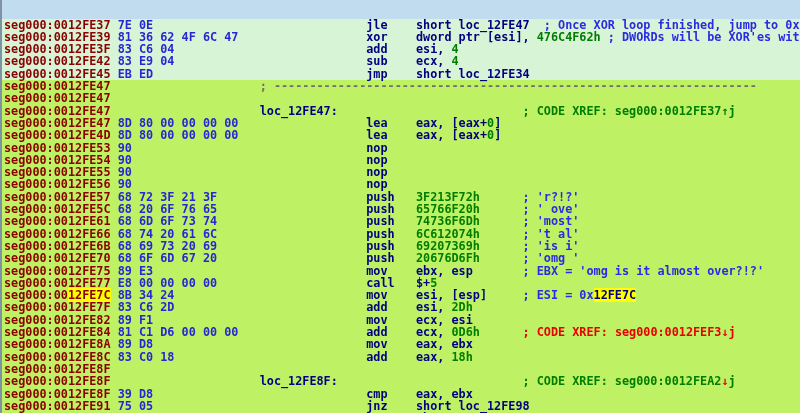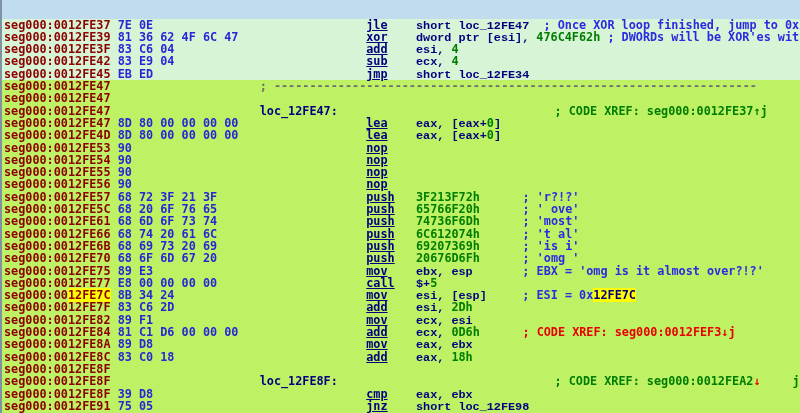--- a/index.html
+++ b/index.html
@@ -15,26 +15,26 @@
     font-size:11.8px;
     line-height:12.3px;
     white-space:pre;
     cursor:text;
   }
   .rows{margin-top:-6px;}
   .row{height:12.3px;padding-left:2px;background:#bef264;}
   .row.bg-g{background:#d7f4d7;}
   .t-addr  {color:#8b0000;}
   .t-bytes {color:#2727d4;}
-  .t-mnem  {color:#000080;text-decoration:underline;}
-  .t-op    {color:#000080;font-family:Liberation Mono, monospace;}
+  .t-mnem  {color:#000080;}
+  .t-op    {color:#000080;}
   .t-lab   {color:#000080;}
   .t-num   {color:#007d00;}
   .t-cmt   {color:#2b2be2;}
-  .t-xref  {color:#007d00;margin-left:32px;}
+  .t-xref  {color:#007d00;}
   .t-xrefr {color:#e80000;}
   .t-sep   {color:#6e6e6e;}
   .t-hladdr{background:#ffff00;color:#8b0000;}
   .t-hlcmt {background:#ffff00;color:#000080;}
 </style>
 </head>
 <body>
 
 <div class="wrap">
   <div class="rows"><div class="row bg-g"><span class="t-addr">seg000:0012FE37</span> <span class="t-bytes">7E 0E</span>                              <span class="t-mnem">jle</span>    <span class="t-op">short loc_12FE47</span>  <span class="t-cmt">; Once XOR loop finished, jump to 0x12FE47</span></div><div class="row bg-g"><span class="t-addr">seg000:0012FE39</span> <span class="t-bytes">81 36 62 4F 6C 47</span>                  <span class="t-mnem">xor</span>    <span class="t-op">dword ptr [esi], </span><span class="t-num">476C4F62h</span> <span class="t-cmt">; DWORDs will be XOR'es with 0x476C4F62</span></div><div class="row bg-g"><span class="t-addr">seg000:0012FE3F</span> <span class="t-bytes">83 C6 04</span>                           <span class="t-mnem">add</span>    <span class="t-op">esi, </span><span class="t-num">4</span></div><div class="row bg-g"><span class="t-addr">seg000:0012FE42</span> <span class="t-bytes">83 E9 04</span>                           <span class="t-mnem">sub</span>    <span class="t-op">ecx, </span><span class="t-num">4</span></div><div class="row bg-g"><span class="t-addr">seg000:0012FE45</span> <span class="t-bytes">EB ED</span>                              <span class="t-mnem">jmp</span>    <span class="t-op">short loc_12FE34</span></div><div class="row"><span class="t-addr">seg000:0012FE47</span>                     <span class="t-sep">; --------------------------------------------------------------------</span></div><div class="row"><span class="t-addr">seg000:0012FE47</span></div><div class="row"><span class="t-addr">seg000:0012FE47</span>                     <span class="t-lab">loc_12FE47:</span>                          <span class="t-xref">; CODE XREF: seg000:0012FE37↑j</span></div><div class="row"><span class="t-addr">seg000:0012FE47</span> <span class="t-bytes">8D 80 00 00 00 00</span>                  <span class="t-mnem">lea</span>    <span class="t-op">eax, [eax+</span><span class="t-num">0</span><span class="t-op">]</span></div><div class="row"><span class="t-addr">seg000:0012FE4D</span> <span class="t-bytes">8D 80 00 00 00 00</span>                  <span class="t-mnem">lea</span>    <span class="t-op">eax, [eax+</span><span class="t-num">0</span><span class="t-op">]</span></div><div class="row"><span class="t-addr">seg000:0012FE53</span> <span class="t-bytes">90</span>                                 <span class="t-mnem">nop</span></div><div class="row"><span class="t-addr">seg000:0012FE54</span> <span class="t-bytes">90</span>                                 <span class="t-mnem">nop</span></div><div class="row"><span class="t-addr">seg000:0012FE55</span> <span class="t-bytes">90</span>                                 <span class="t-mnem">nop</span></div><div class="row"><span class="t-addr">seg000:0012FE56</span> <span class="t-bytes">90</span>                                 <span class="t-mnem">nop</span></div><div class="row"><span class="t-addr">seg000:0012FE57</span> <span class="t-bytes">68 72 3F 21 3F</span>                     <span class="t-mnem">push</span>   <span class="t-num">3F213F72h</span>      <span class="t-cmt">; 'r?!?'</span></div><div class="row"><span class="t-addr">seg000:0012FE5C</span> <span class="t-bytes">68 20 6F 76 65</span>                     <span class="t-mnem">push</span>   <span class="t-num">65766F20h</span>      <span class="t-cmt">; ' ove'</span></div><div class="row"><span class="t-addr">seg000:0012FE61</span> <span class="t-bytes">68 6D 6F 73 74</span>                     <span class="t-mnem">push</span>   <span class="t-num">74736F6Dh</span>      <span class="t-cmt">; 'most'</span></div><div class="row"><span class="t-addr">seg000:0012FE66</span> <span class="t-bytes">68 74 20 61 6C</span>                     <span class="t-mnem">push</span>   <span class="t-num">6C612074h</span>      <span class="t-cmt">; 't al'</span></div><div class="row"><span class="t-addr">seg000:0012FE6B</span> <span class="t-bytes">68 69 73 20 69</span>                     <span class="t-mnem">push</span>   <span class="t-num">69207369h</span>      <span class="t-cmt">; 'is i'</span></div><div class="row"><span class="t-addr">seg000:0012FE70</span> <span class="t-bytes">68 6F 6D 67 20</span>                     <span class="t-mnem">push</span>   <span class="t-num">20676D6Fh</span>      <span class="t-cmt">; 'omg '</span></div><div class="row"><span class="t-addr">seg000:0012FE75</span> <span class="t-bytes">89 E3</span>                              <span class="t-mnem">mov</span>    <span class="t-op">ebx, esp</span>       <span class="t-cmt">; EBX = 'omg is it almost over?!?'</span></div><div class="row"><span class="t-addr">seg000:0012FE77</span> <span class="t-bytes">E8 00 00 00 00</span>                     <span class="t-mnem">call</span>   <span class="t-op">$+</span><span class="t-num">5</span></div><div class="row"><span class="t-addr">seg000:00</span><span class="t-hladdr">12FE7C</span> <span class="t-bytes">8B 34 24</span>                           <span class="t-mnem">mov</span>    <span class="t-op">esi, [esp]</span>     <span class="t-cmt">; ESI = 0x</span><span class="t-hlcmt">12FE7C</span></div><div class="row"><span class="t-addr">seg000:0012FE7F</span> <span class="t-bytes">83 C6 2D</span>                           <span class="t-mnem">add</span>    <span class="t-op">esi, </span><span class="t-num">2Dh</span></div><div class="row"><span class="t-addr">seg000:0012FE82</span> <span class="t-bytes">89 F1</span>                              <span class="t-mnem">mov</span>    <span class="t-op">ecx, esi</span></div><div class="row"><span class="t-addr">seg000:0012FE84</span> <span class="t-bytes">81 C1 D6 00 00 00</span>                  <span class="t-mnem">add</span>    <span class="t-op">ecx, </span><span class="t-num">0D6h</span>      <span class="t-xrefr">; CODE XREF: seg000:0012FEF3↓j</span></div><div class="row"><span class="t-addr">seg000:0012FE8A</span> <span class="t-bytes">89 D8</span>                              <span class="t-mnem">mov</span>    <span class="t-op">eax, ebx</span></div><div class="row"><span class="t-addr">seg000:0012FE8C</span> <span class="t-bytes">83 C0 18</span>                           <span class="t-mnem">add</span>    <span class="t-op">eax, </span><span class="t-num">18h</span></div><div class="row"><span class="t-addr">seg000:0012FE8F</span></div><div class="row"><span class="t-addr">seg000:0012FE8F</span>                     <span class="t-lab">loc_12FE8F:</span>                          <span class="t-xref">; CODE XREF: seg000:0012FEA2</span><span class="t-xrefr">↓</span><span class="t-xref">j</span></div><div class="row"><span class="t-addr">seg000:0012FE8F</span> <span class="t-bytes">39 D8</span>                              <span class="t-mnem">cmp</span>    <span class="t-op">eax, ebx</span></div><div class="row"><span class="t-addr">seg000:0012FE91</span> <span class="t-bytes">75 05</span>                              <span class="t-mnem">jnz</span>    <span class="t-op">short loc_12FE98</span></div><div class="row"><span class="t-addr">seg000:0012FE93</span> <span class="t-bytes">89 E3</span>                              <span class="t-mnem">mov</span>    <span class="t-op">ebx, esp</span></div></div>

